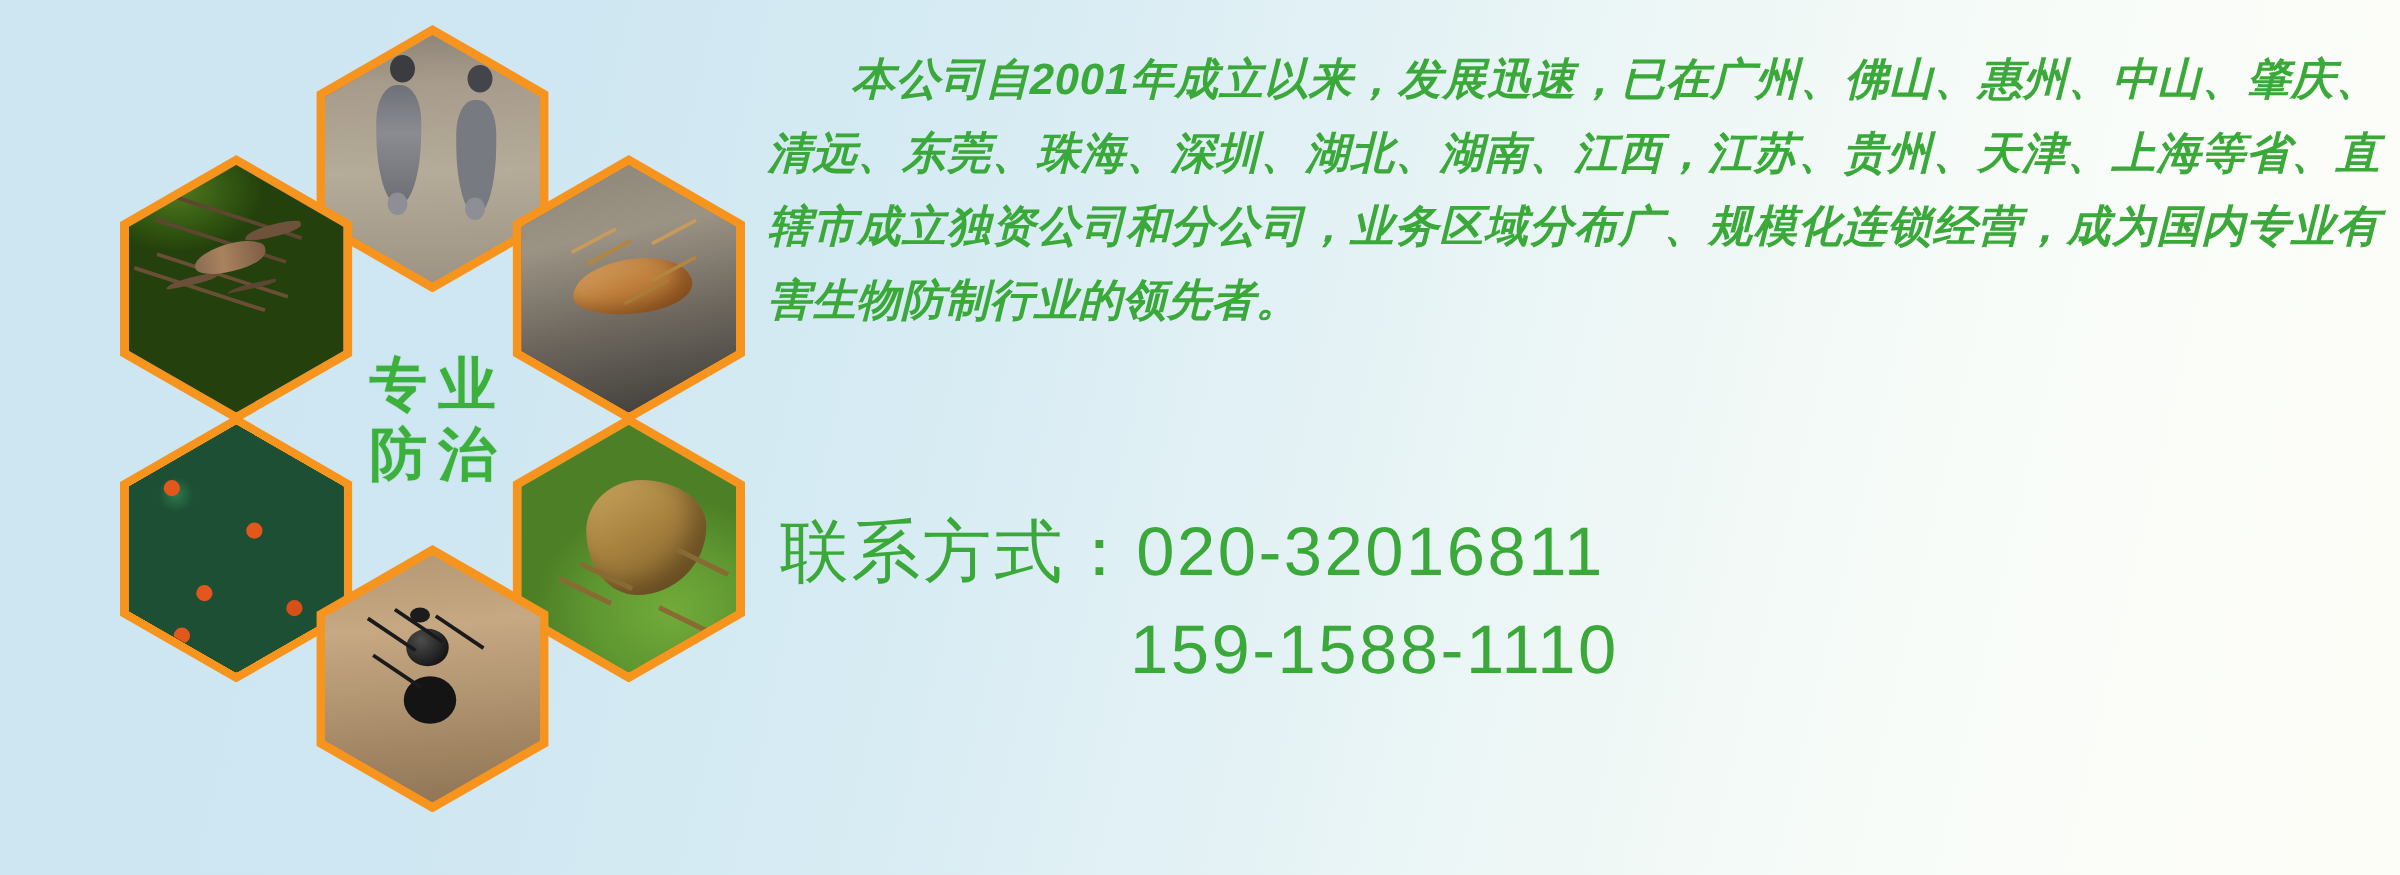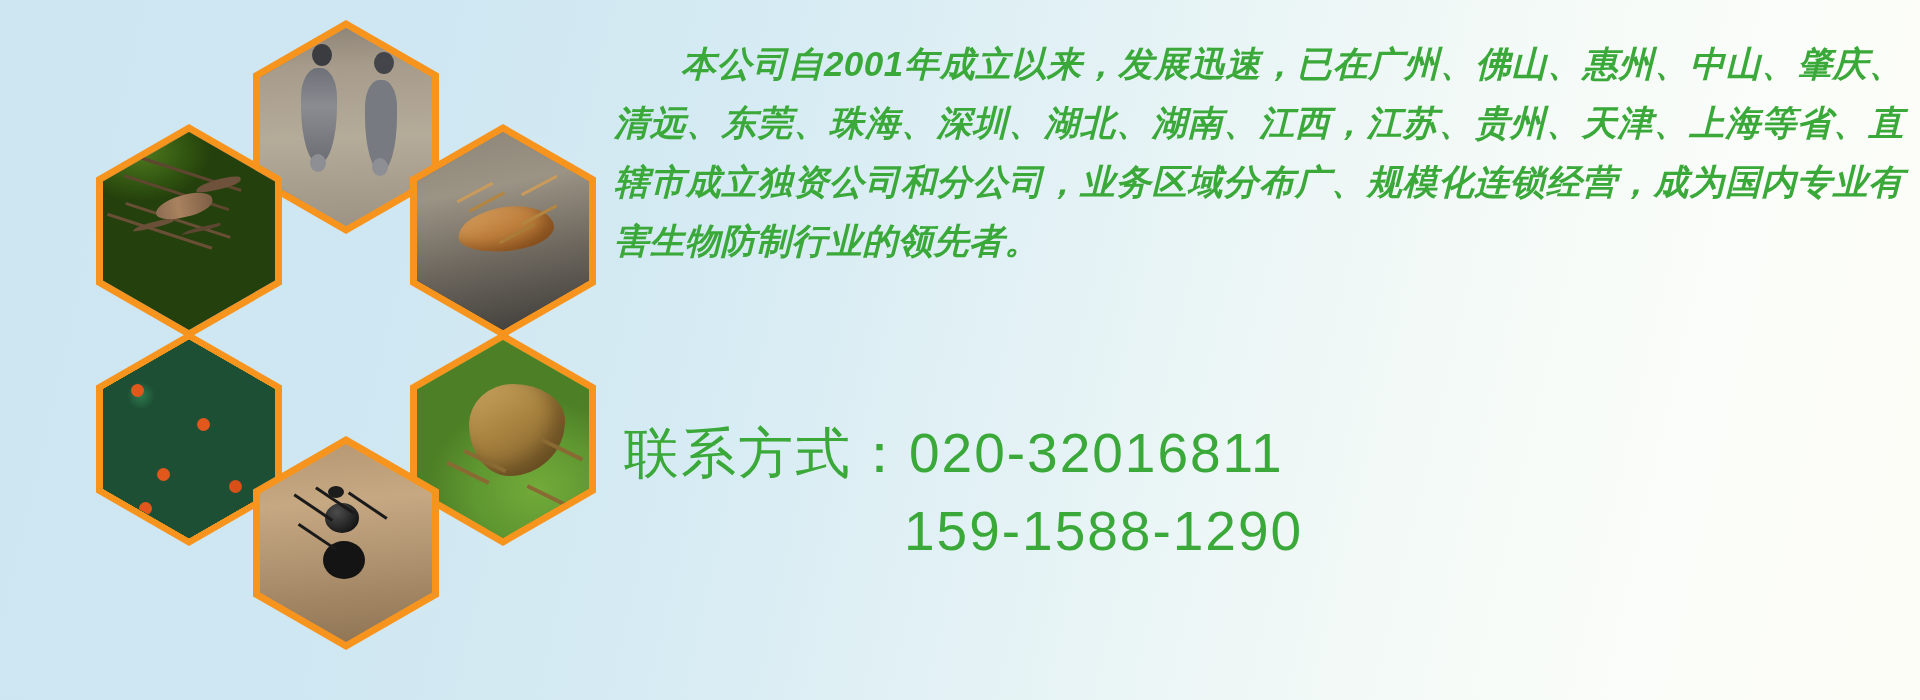--- a/index.html
+++ b/index.html
@@ -287,21 +287,21 @@
     text-indent: 67px;
     margin: 0;
     text-align: justify;
     text-justify: inter-ideograph;
     font-style: italic;
   }
 
   .contact {
     position: absolute;
     left: 624px;
-    top: 414px;
+    top: 402px;
     width: 1250px;
   }
   .contact-line {
     color: #3aa93a;
     font-size: 55px;
     font-weight: 500;
     line-height: 78px;
     letter-spacing: 2px;
     white-space: nowrap;
   }
@@ -328,20 +328,26 @@
         <div class="photo ph-mosquito"></div>
       </div>
     </div>
 
     <div class="hex hex-right">
       <div class="inner">
         <div class="photo ph-roach"></div>
       </div>
     </div>
 
+    <div class="hex hex-center">
+      <div class="center-label">
+        <span>专业</span>
+        <span>防治</span>
+      </div>
+    </div>
 
     <div class="hex hex-botleft">
       <div class="inner">
         <div class="photo ph-flies"></div>
       </div>
     </div>
 
     <div class="hex hex-botright">
       <div class="inner">
         <div class="photo ph-bug"></div>
@@ -355,16 +361,16 @@
     </div>
 
   </div>
 
   <div class="copy">
     <p class="intro">本公司自2001年成立以来，发展迅速，已在广州、佛山、惠州、中山、肇庆、清远、东莞、珠海、深圳、湖北、湖南、江西，江苏、贵州、天津、上海等省、直辖市成立独资公司和分公司，业务区域分布广、规模化连锁经营，成为国内专业有害生物防制行业的领先者。</p>
   </div>
 
   <div class="contact">
     <div class="contact-line phone-1">联系方式：020-32016811</div>
-    <div class="contact-line phone-2">159-1588-1290</div>
+    <div class="contact-line phone-2">159-1588-1110</div>
   </div>
 
 </div>
 
 </body></html>

